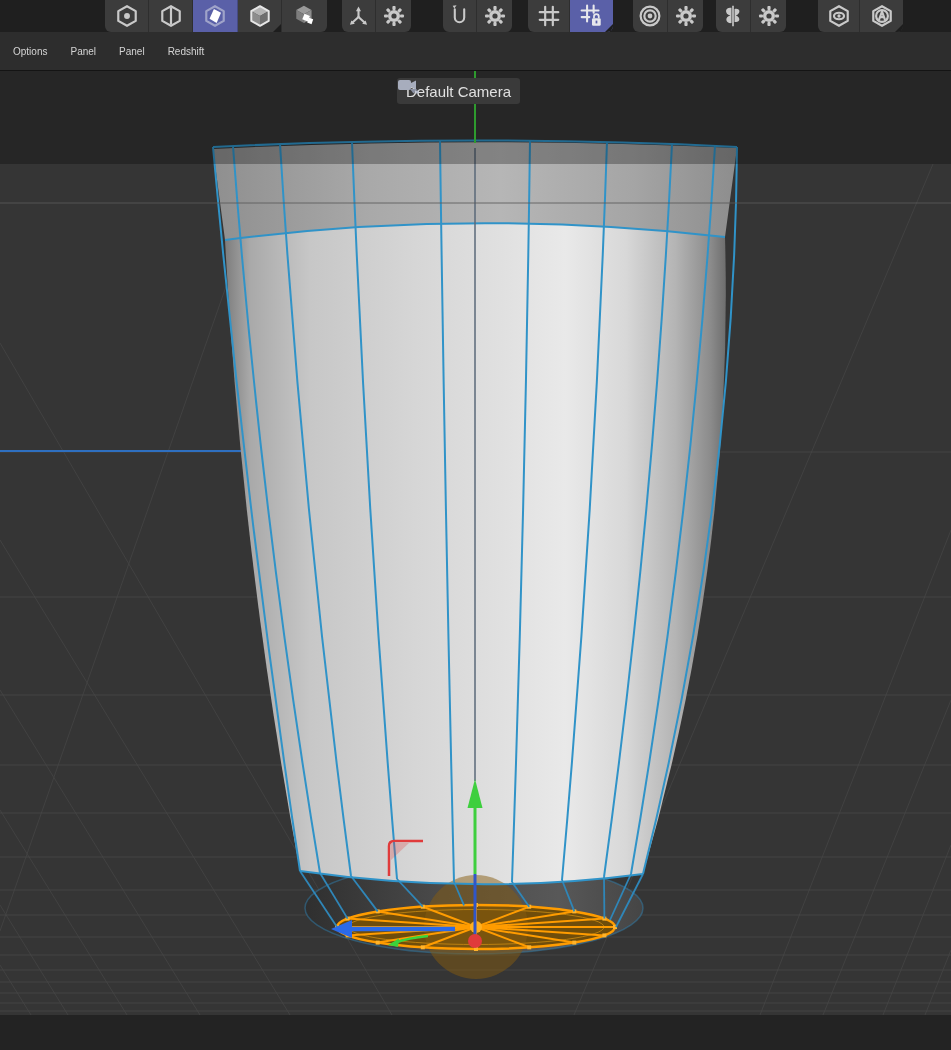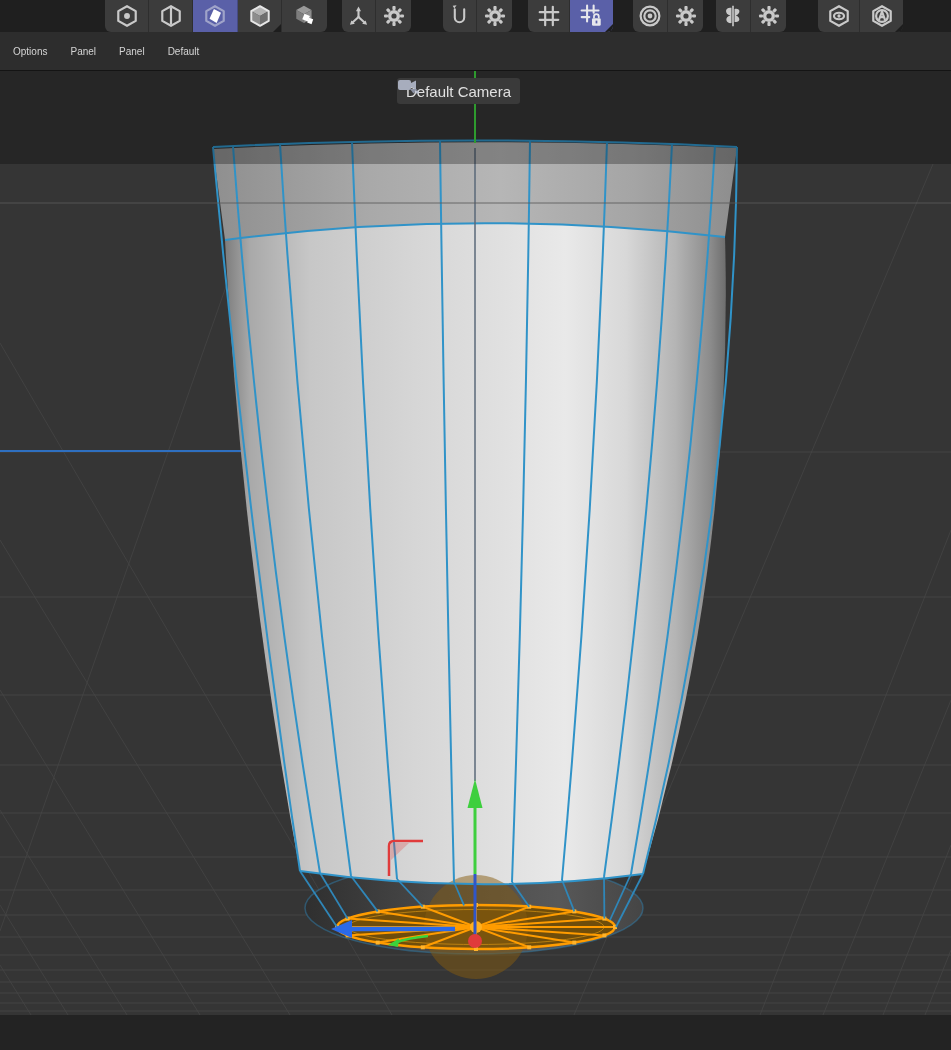--- a/index.html
+++ b/index.html
@@ -228,21 +228,21 @@
       </svg>
       <div class="corner"></div>
     </div>
   </div>
 </div>
 
 <div class="menubar">
   <span class="menu-item">Options</span>
   <span class="menu-item">Panel</span>
   <span class="menu-item">Panel</span>
-  <span class="menu-item">Default</span>
+  <span class="menu-item">Redshift</span>
 </div>
 
 <div class="viewport">
 
   <svg width="951" height="944" viewBox="0 71 951 944">
     <defs>
       <linearGradient id="bandGrad" x1="0" y1="0" x2="1" y2="0">
         <stop offset="0" stop-color="#8f8f8f"></stop>
         <stop offset="0.3" stop-color="#a9a9a9"></stop>
         <stop offset="0.55" stop-color="#b6b6b6"></stop>

